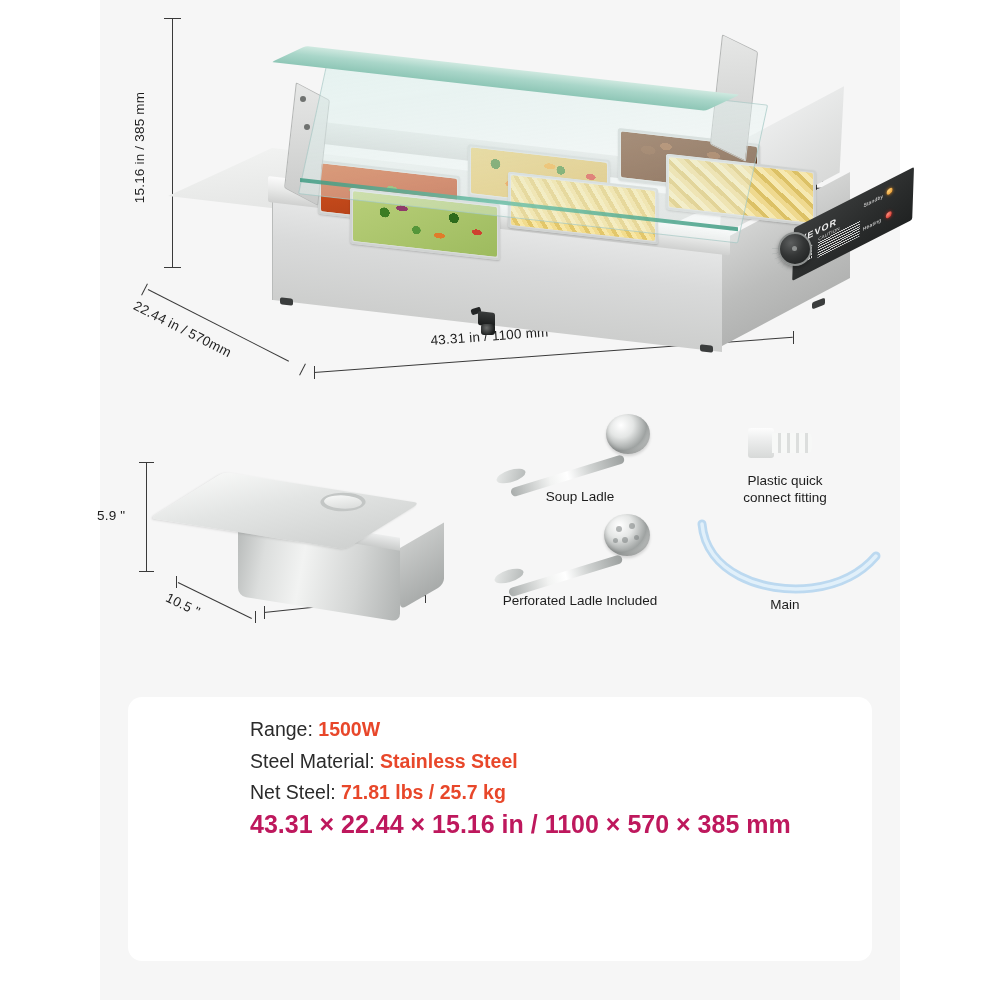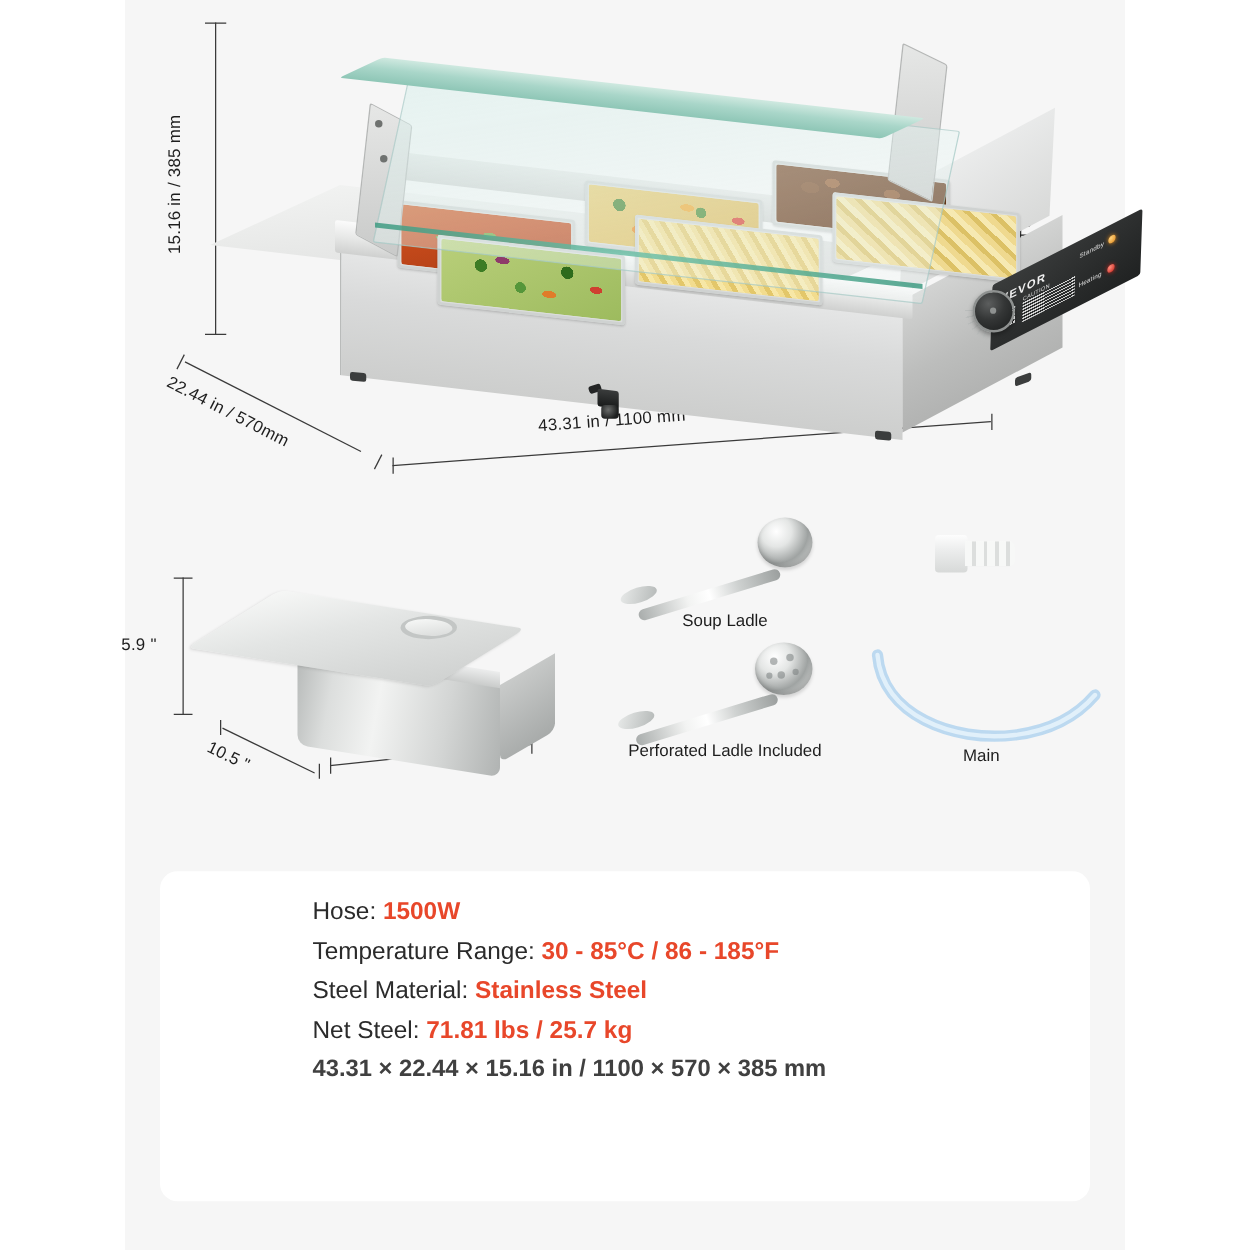--- a/index.html
+++ b/index.html
@@ -309,21 +309,21 @@
   
   .spec-card {
     position: absolute; left: 128px; top: 697px; width: 744px; height: 264px;
     background: #ffffff; border-radius: 14px;
   }
   .spec-list { position: absolute; left: 122px; top: 17px; }
   .spec-row {
     font-size: 19.5px; line-height: 31.5px; color: #2b2b2b; white-space: nowrap;
   }
   .spec-val { color: #e8472a; font-weight: bold; }
-  .spec-dim-val { color: #404040; font-weight: bold; font-size: 19px; line-height: 31.5px; }
+  .spec-dim-val { color: #be185d; font-weight: bold; font-size: 25px; line-height: 31.5px; }
 </style>
 </head>
 <body>
 
 <div id="page">
 
   <div class="gray-band"></div>
 
   <div class="hero">
 
@@ -452,40 +452,39 @@
       </div>
       <div class="ladle-stem" style="left:20px; top:44px; width:118px; height:9px; transform: rotate(-17deg); transform-origin: right center;"></div>
       <div class="ladle-grip" style="left:10px; top:60px; width:30px; height:12px; transform: rotate(-17deg);"></div>
     </div>
     <div class="acc-label" style="left:370px; top:192px; width:220px;">Perforated Ladle Included</div>
 
     <div class="fitting" style="left:648px; top:22px; width:70px; height:42px;">
       <div class="fit-hex"></div>
       <div class="fit-barb"></div>
     </div>
+    <div class="acc-label" style="left:600px; top:72px; width:170px;">Plastic quick
+connect fitting</div>
 
     <svg class="hose-svg" style="left:592px; top:118px;" width="200" height="82" viewBox="0 0 200 82">
       <path d="M10 6 C 14 54, 70 76, 120 70 C 152 66, 172 52, 184 38" fill="none" stroke="#bcd9f0" stroke-width="9" stroke-linecap="round"></path>
       <path d="M10 6 C 14 54, 70 76, 120 70 C 152 66, 172 52, 184 38" fill="none" stroke="#e8f3fb" stroke-width="3.5" stroke-linecap="round" opacity="0.85"></path>
     </svg>
     <div class="acc-label" style="left:620px; top:196px; width:130px;">Main</div>
 
   </div>
 
   <div class="spec-card">
     <div class="spec-list">
 
 
       <div class="spec-row">
-        <span>Hose: </span><span class="spec-val">1500W</span>
+        <span>Range: </span><span class="spec-val">1500W</span>
       </div>
 
-      <div class="spec-row">
-        <span>Temperature Range: </span><span class="spec-val">30 - 85°C / 86 - 185°F</span>
-      </div>
 
       <div class="spec-row">
         <span>Steel Material: </span><span class="spec-val">Stainless Steel</span>
       </div>
 
       <div class="spec-row">
         <span>Net Steel: </span><span class="spec-val">71.81 lbs / 25.7 kg</span>
       </div>
 
       <div class="spec-dim-val">43.31 × 22.44 × 15.16 in / 1100 × 570 × 385 mm</div>

